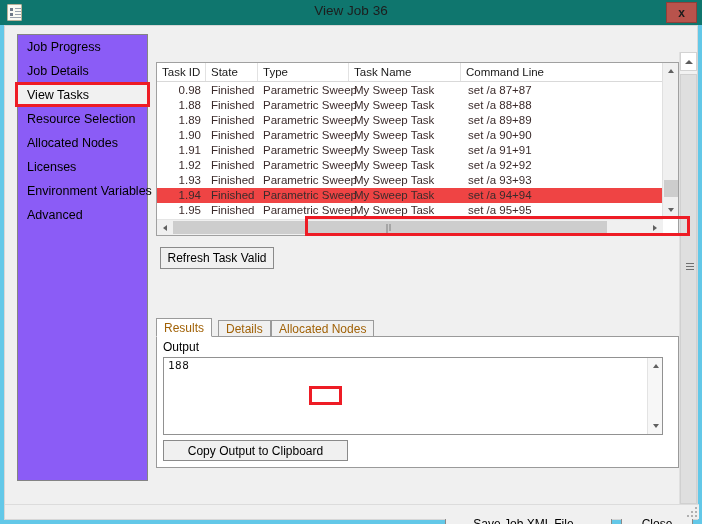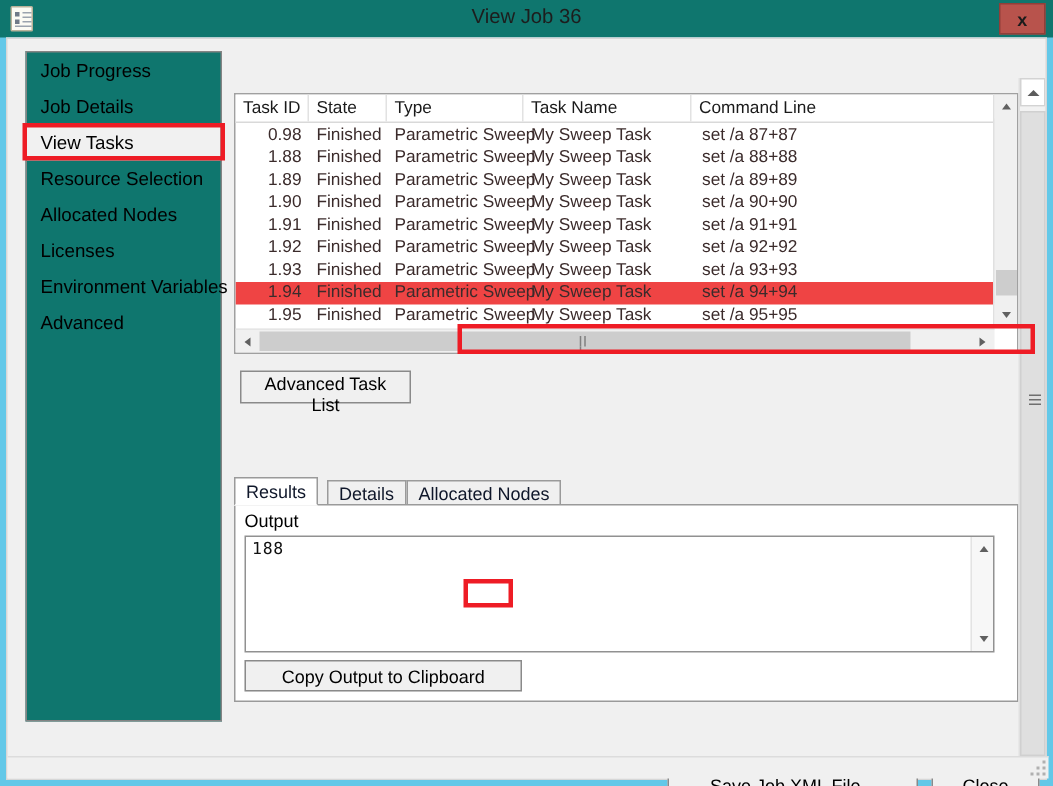--- a/index.html
+++ b/index.html
@@ -63,21 +63,21 @@
     position: absolute; left: 4px; top: 25px;
     width: 694px; height: 495px;
     background: #f0f0f0;
     border: 1px solid #d7d7d7;
   }
 
   
   #sidebar {
     position: absolute; left: 12px; top: 8px;
     width: 131px; height: 447px;
-    background: #0f766e;
+    background: #8b5cf6;
     border: 1px solid #848484;
   }
   .nav-item {
     position: relative;
     height: 24px;
     line-height: 24px;
     padding-left: 9px;
     font-size: 12.5px;
     color: #000000;
     white-space: nowrap;
@@ -291,21 +291,21 @@
   
   #tabstrip {
     position: absolute; left: 2px; top: 284px;
     width: 523px; height: 19px;
   }
   .tab {
     position: absolute; top: 2px;
     height: 17px; line-height: 17px;
     padding: 0 7px;
     font-size: 12px;
-    color: #0f172a;
+    color: #a16207;
     background: #f0f0f0;
     border: 1px solid #9a9a9a;
     border-bottom: none;
     cursor: pointer;
     white-space: nowrap;
   }
   .tab.active {
     top: 0; height: 19px; line-height: 19px;
     background: #ffffff;
     border-bottom: 1px solid #ffffff;
@@ -552,21 +552,21 @@
                 <b></b>
                 <b></b>
                 <b></b>
               </div>
           </div>
         </div>
       </div>
 
       <div id="row-highlight"></div>
 
-      <button class="btn" id="refresh-btn">Advanced Task List</button>
+      <button class="btn" id="refresh-btn">Refresh Task Valid</button>
 
       <div id="tabstrip">
         <div class="tab active" style="left:0px">Results</div>
         <div class="tab" style="left:62px">Details</div>
         <div class="tab" style="left:115px">Allocated Nodes</div>
       </div>
 
       <div id="tabpanel">
         <div id="output-label">Output</div>
         <div id="output-box">

